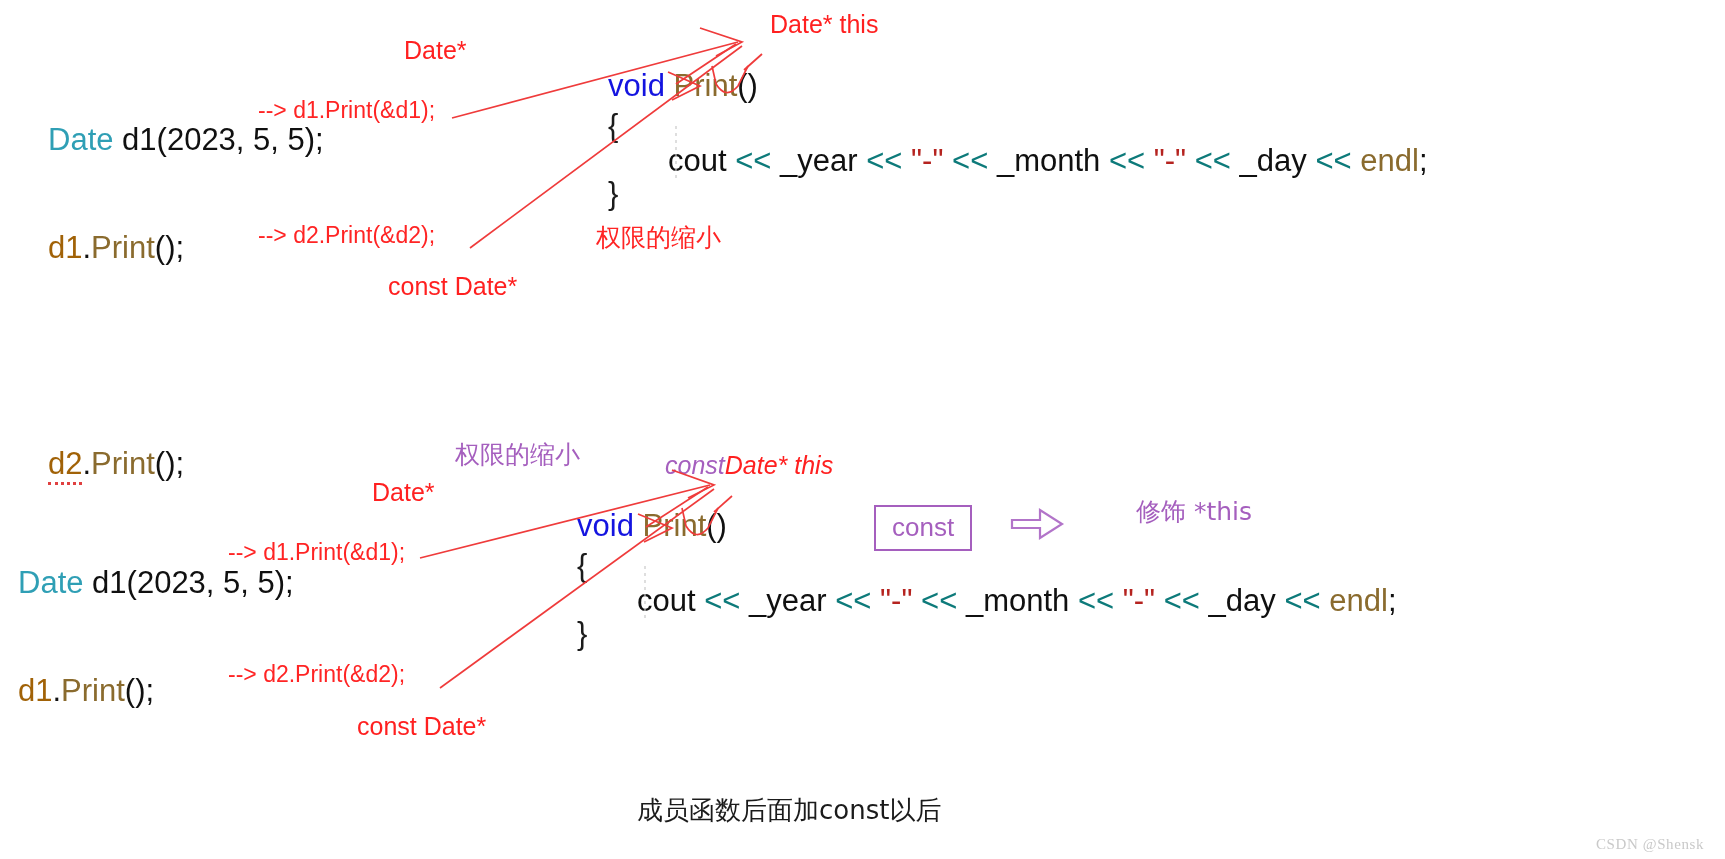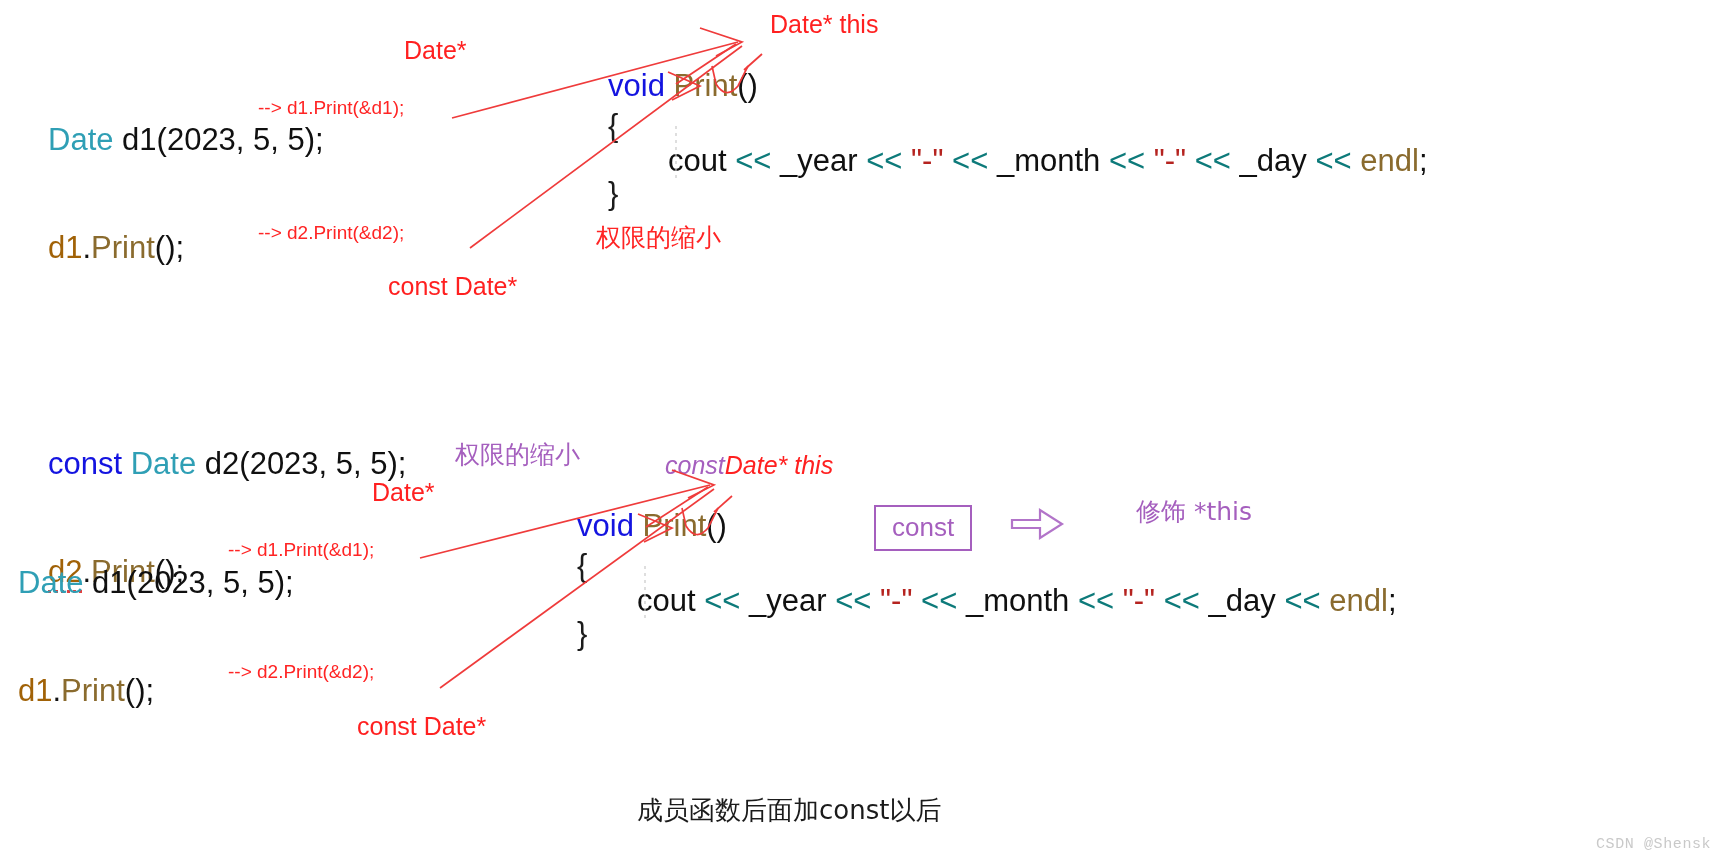--- a/index.html
+++ b/index.html
@@ -36,21 +36,21 @@
   }
 
   
   .ann-red{
     color:#ff2020;
     font-size:25px;
     font-family:"Liberation Sans", sans-serif;
   }
   .ann-red-sm{
     color:#ff2424;
-    font-size:19px;
+    font-size:23px;
   }
   .ann-purple{
     color:#a55fbe;
     font-size:25px;
   }
   .ann-cn{
     color:#ff2424;
     font-size:25px;
     font-family:"DejaVu Sans", sans-serif;
   }
@@ -72,39 +72,38 @@
     font-size:26px;
     padding:7px 16px 9px 16px;
     line-height:1;
     font-family:"Liberation Sans", sans-serif;
   }
 
   .watermark{
     color:#c9c9c9;
     font-size:15px;
     letter-spacing:.6px;
-    font-family:Liberation Mono, monospace;
+    font-family:Liberation Serif, serif;
   }
 
   svg.overlay{
     position:absolute;left:0;top:0;
     width:1725px;height:859px;
     pointer-events:none;
   }
 </style>
 </head>
 <body>
 
 <div id="stage">
 
   <div class="abs code" style="left:48px; top:50px;">
     <div><span class="type">Date</span><span class="plain"> d1(2023, 5, 5);</span></div>
     <div><span class="var">d1</span><span class="plain">.</span><span class="fn">Print</span><span class="plain">();</span></div>
     <div style="height:36px;">&nbsp;</div>
-    <div><span class="kw">const</span><span class="plain"> </span><span class="type">Date</span><span class="plain"> d2(2023, 5, 5);</span></div>
     <div><span class="var squig">d2</span><span class="plain">.</span><span class="fn">Print</span><span class="plain">();</span></div>
   </div>
 
   <div class="abs ann-red" style="left:404px; top:36px;">Date*</div>
   <div class="abs ann-red-sm" style="left:258px; top:97px;">--&gt; d1.Print(&amp;d1);</div>
   <div class="abs ann-red-sm" style="left:258px; top:222px;">--&gt; d2.Print(&amp;d2);</div>
   <div class="abs ann-red" style="left:388px; top:272px;">const Date*</div>
   <div class="abs ann-red" style="left:770px; top:10px;">Date* this</div>
   <div class="abs ann-cn" style="left:596px; top:221px;">权限的缩小</div>
 

